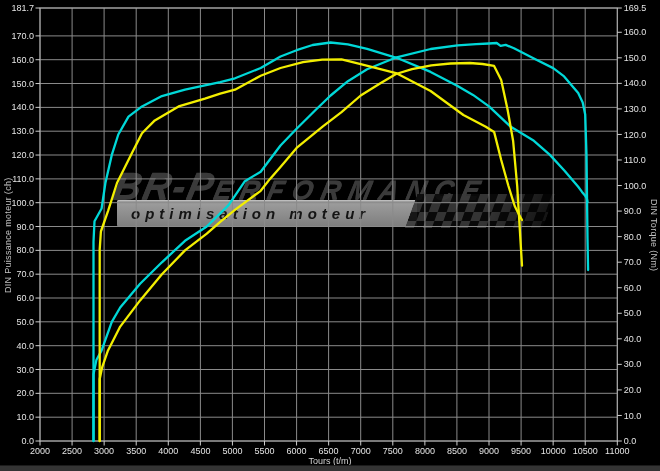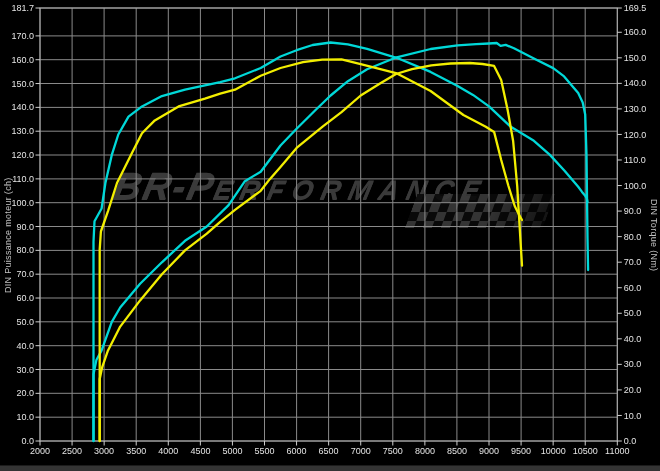--- a/index.html
+++ b/index.html
@@ -41,20 +41,23 @@
   #bottom-bar{position:absolute;left:0;top:465px;width:660px;height:6px;
               background:#343434;border-top:1px solid #1c1c1c;z-index:3;}
 </style>
 </head>
 <body>
 
 <div id="screen">
 
   <div id="watermark">
     <div id="brand-row"><span id="brand-prefix">BR-P</span><span id="brand-suffix">ERFORMANCE</span></div>
+    <div id="tagline-bar">
+      <span id="tagline">optimisation moteur</span>
+    </div>
     <div id="checkered-flag"></div>
   </div>
 
   <svg id="plot-svg" width="660" height="471">
       <g>
         <line class="grid" x1="40" y1="441.0" x2="617.3" y2="441.0"></line>
         <line class="grid" x1="40" y1="417.2" x2="617.3" y2="417.2"></line>
         <line class="grid" x1="40" y1="393.3" x2="617.3" y2="393.3"></line>
         <line class="grid" x1="40" y1="369.5" x2="617.3" y2="369.5"></line>
         <line class="grid" x1="40" y1="345.7" x2="617.3" y2="345.7"></line>
@@ -212,15 +215,16 @@
         <text class="lbl" x="617.3" y="454" text-anchor="middle">11000</text>
       </g>
       <polyline points="93.5,441.0 93.5,241.7 94.5,221.3 101.6,208.5 105.4,183.0 111.8,154.9 118.3,134.5 128.5,116.6 142.0,106.4 161.9,96.1 185.0,89.7 220.2,82.1 235.0,78.3 260.7,68.0 280.5,56.5 296.6,50.2 312.6,45.0 330.6,42.5 347.9,44.3 367.1,48.9 396.6,57.8 430.6,71.9 457.6,85.9 473.0,94.9 489.0,106.4 510.8,126.8 533.9,140.8 549.9,154.9 564.1,170.2 578.2,186.8 582.0,191.9 585.2,195.8 586.8,198.3 587.5,202.1" fill="none" stroke="#00d8d8" stroke-width="2.3" stroke-linejoin="round" stroke-linecap="round"></polyline>
       <polyline points="93.5,441.0 93.5,374.3 96.4,360.0 101.6,350.4 111.8,321.8 120.2,307.5 140.1,283.7 161.9,262.3 185.0,240.8 206.8,226.5 228.6,205.1 244.9,181.2 260.7,171.7 280.5,145.5 296.6,128.8 315.8,109.8 330.6,95.5 347.9,81.2 367.1,69.2 396.6,57.3 430.6,49.0 457.6,45.4 476.2,44.2 489.0,43.5 496.7,43.0 500.6,45.9 505.7,44.9 514.0,48.3 533.9,58.5 553.2,68.1 564.1,76.4 578.2,93.1 582.7,102.6 585.2,114.5 586.5,155.0 587.5,238.4 588.1,270.1" fill="none" stroke="#00d8d8" stroke-width="2.3" stroke-linejoin="round" stroke-linecap="round"></polyline>
       <polyline points="99.7,441.0 99.7,249.4 100.9,231.5 108.0,211.1 117.0,183.0 131.7,153.6 142.0,133.2 154.8,120.4 178.6,106.4 204.9,98.7 220.2,93.6 235.0,89.7 260.7,75.7 280.5,68.0 303.0,62.2 322.2,59.6 341.5,59.3 360.7,64.2 396.0,73.1 430.6,91.0 463.4,115.0 485.8,126.8 494.1,131.9 501.2,160.0 508.3,185.5 514.7,206.0 519.8,216.2 522.0,220.0" fill="none" stroke="#f2ee00" stroke-width="2.3" stroke-linejoin="round" stroke-linecap="round"></polyline>
       <polyline points="99.7,441.0 99.7,379.0 102.2,367.1 108.0,350.4 120.2,326.6 140.1,300.4 161.9,274.2 185.0,250.4 206.8,233.7 220.2,221.8 235.0,209.8 260.7,190.8 270.0,178.9 280.5,166.9 296.6,147.9 322.9,126.4 341.5,112.1 360.7,95.5 380.0,83.5 396.0,74.0 412.0,69.2 431.3,65.4 450.5,63.5 469.8,63.0 482.6,64.0 494.1,65.9 501.2,80.0 507.6,109.8 513.1,140.7 517.2,186.0 522.0,265.6" fill="none" stroke="#f2ee00" stroke-width="2.3" stroke-linejoin="round" stroke-linecap="round"></polyline>
     </svg>
 
   <div id="left-axis-title" class="vlabel">DIN Puissance moteur (ch)</div>
   <div id="right-axis-title" class="vlabel">DIN Torque (Nm)</div>
+  <div id="x-axis-title">Tours (t/m)</div>
 
   <div id="bottom-bar"></div>
 </div>
 
 </body></html>

